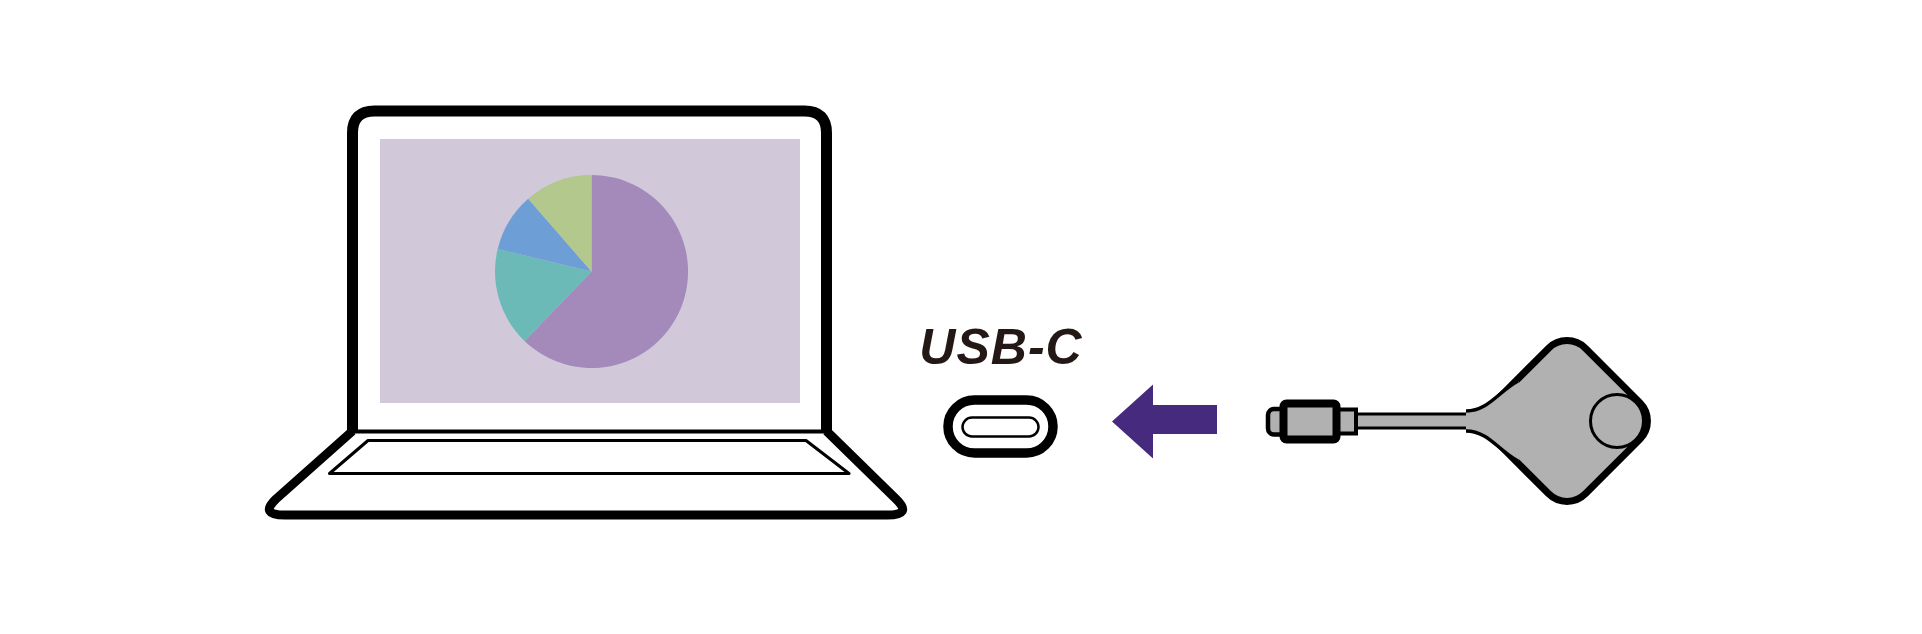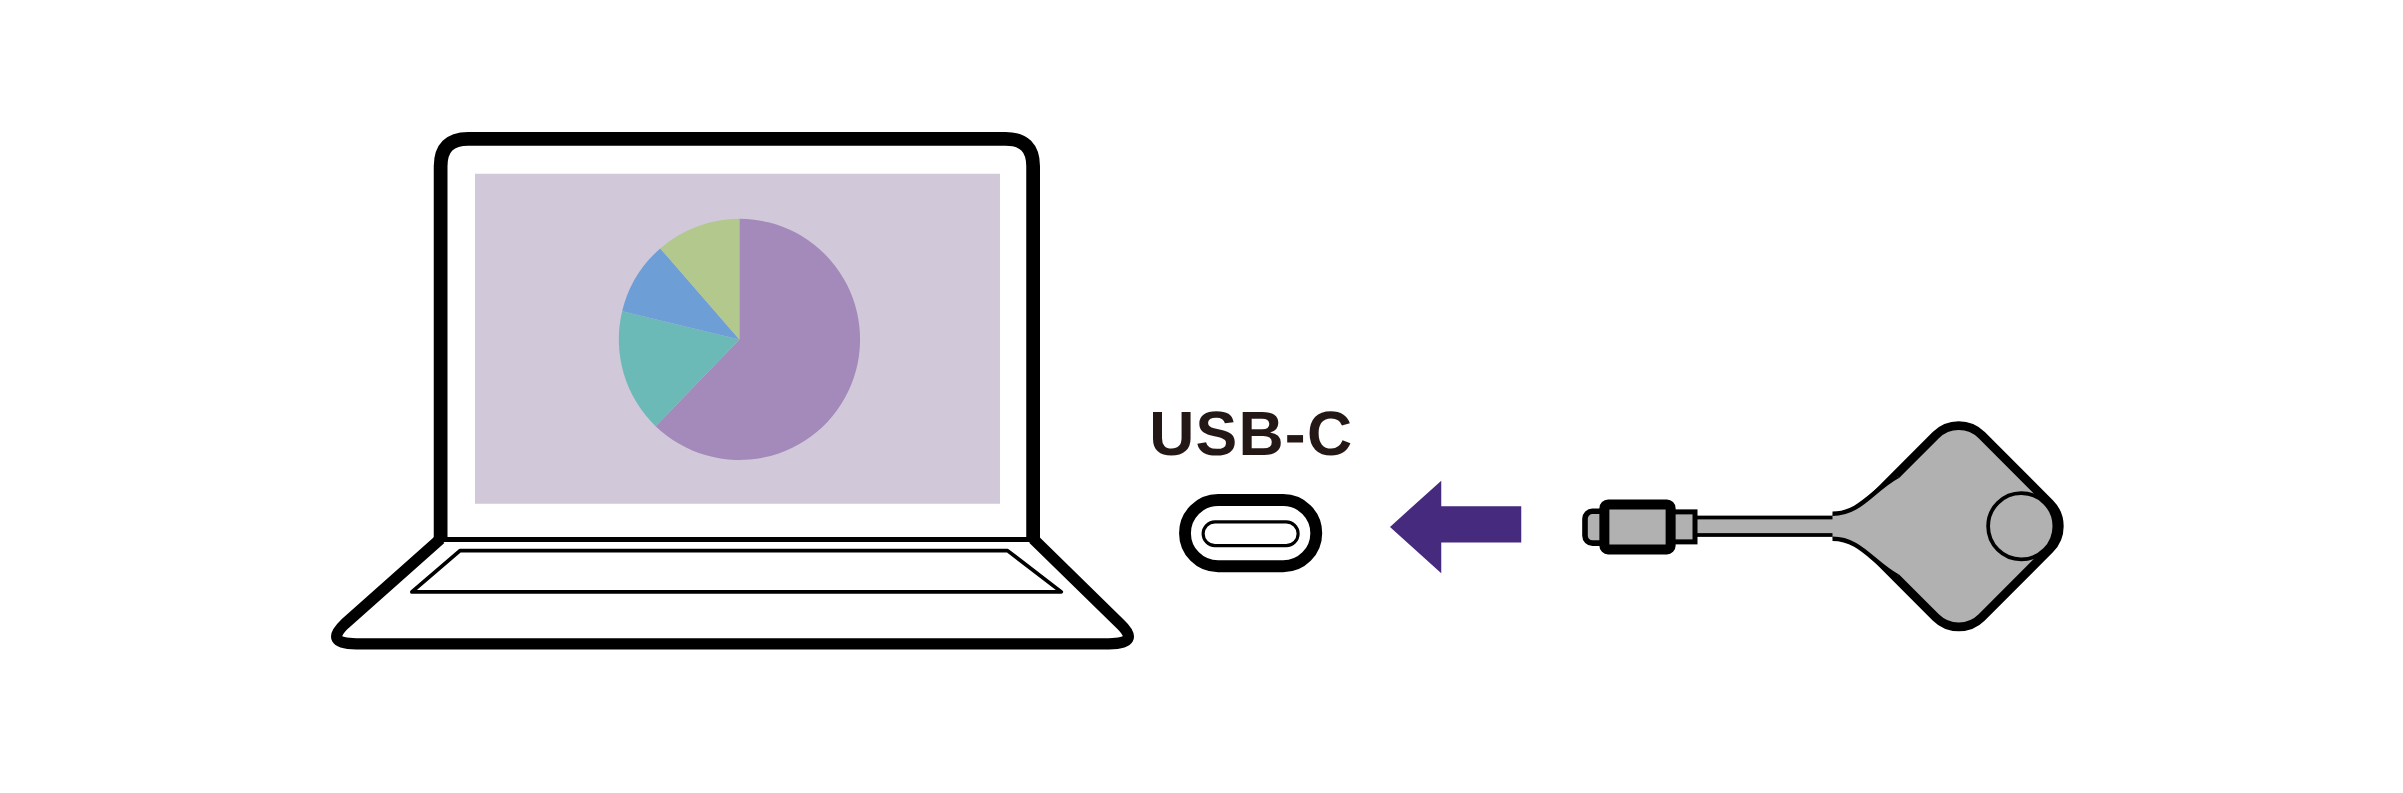--- a/index.html
+++ b/index.html
@@ -2,20 +2,21 @@
 <html><head>
 <meta charset="utf-8">
 <style>
   html, body { margin: 0; padding: 0; background: #ffffff; }
   #stage {
     position: relative;
     width: 1922px;
     height: 634px;
     overflow: hidden;
     font-family: "Liberation Sans", sans-serif;
+    font-style: italic;
   }
   #illustration { display: block; width: 1922px; height: 634px; }
   .usb-label {
     font-family: "Liberation Sans", "DejaVu Sans", sans-serif;
     font-size: 50px;
     font-weight: bold;
     letter-spacing: 1px;
   }
 </style>
 </head>

